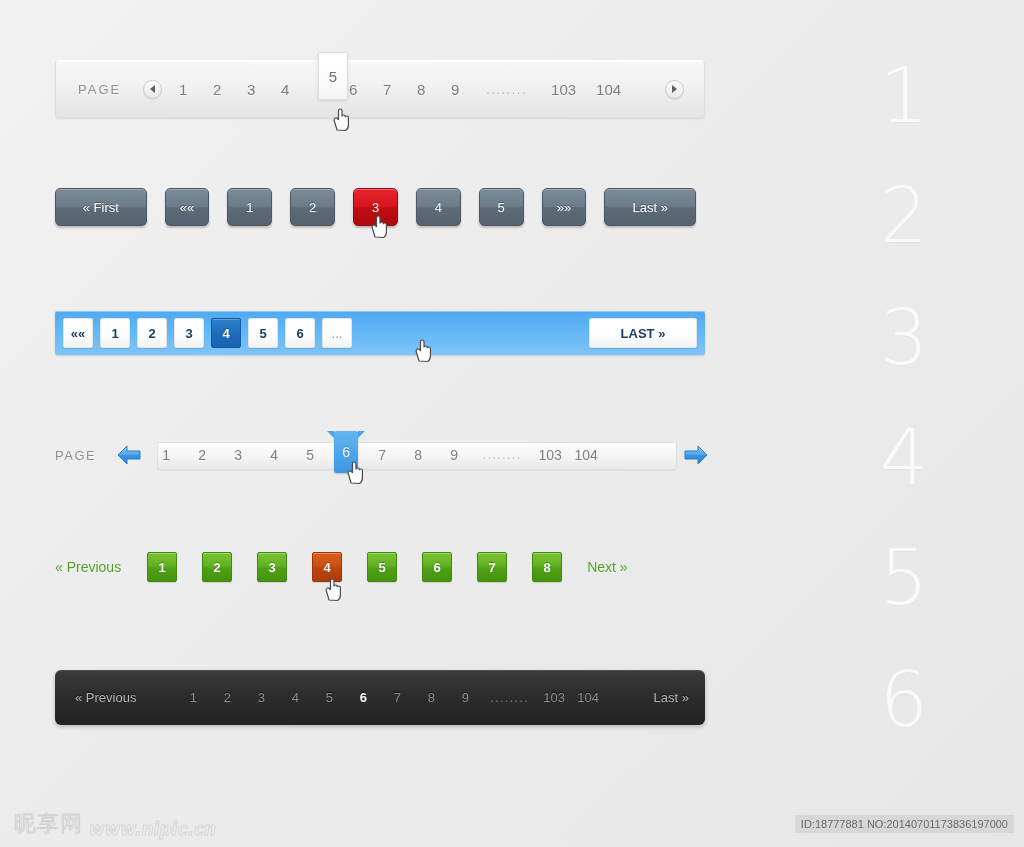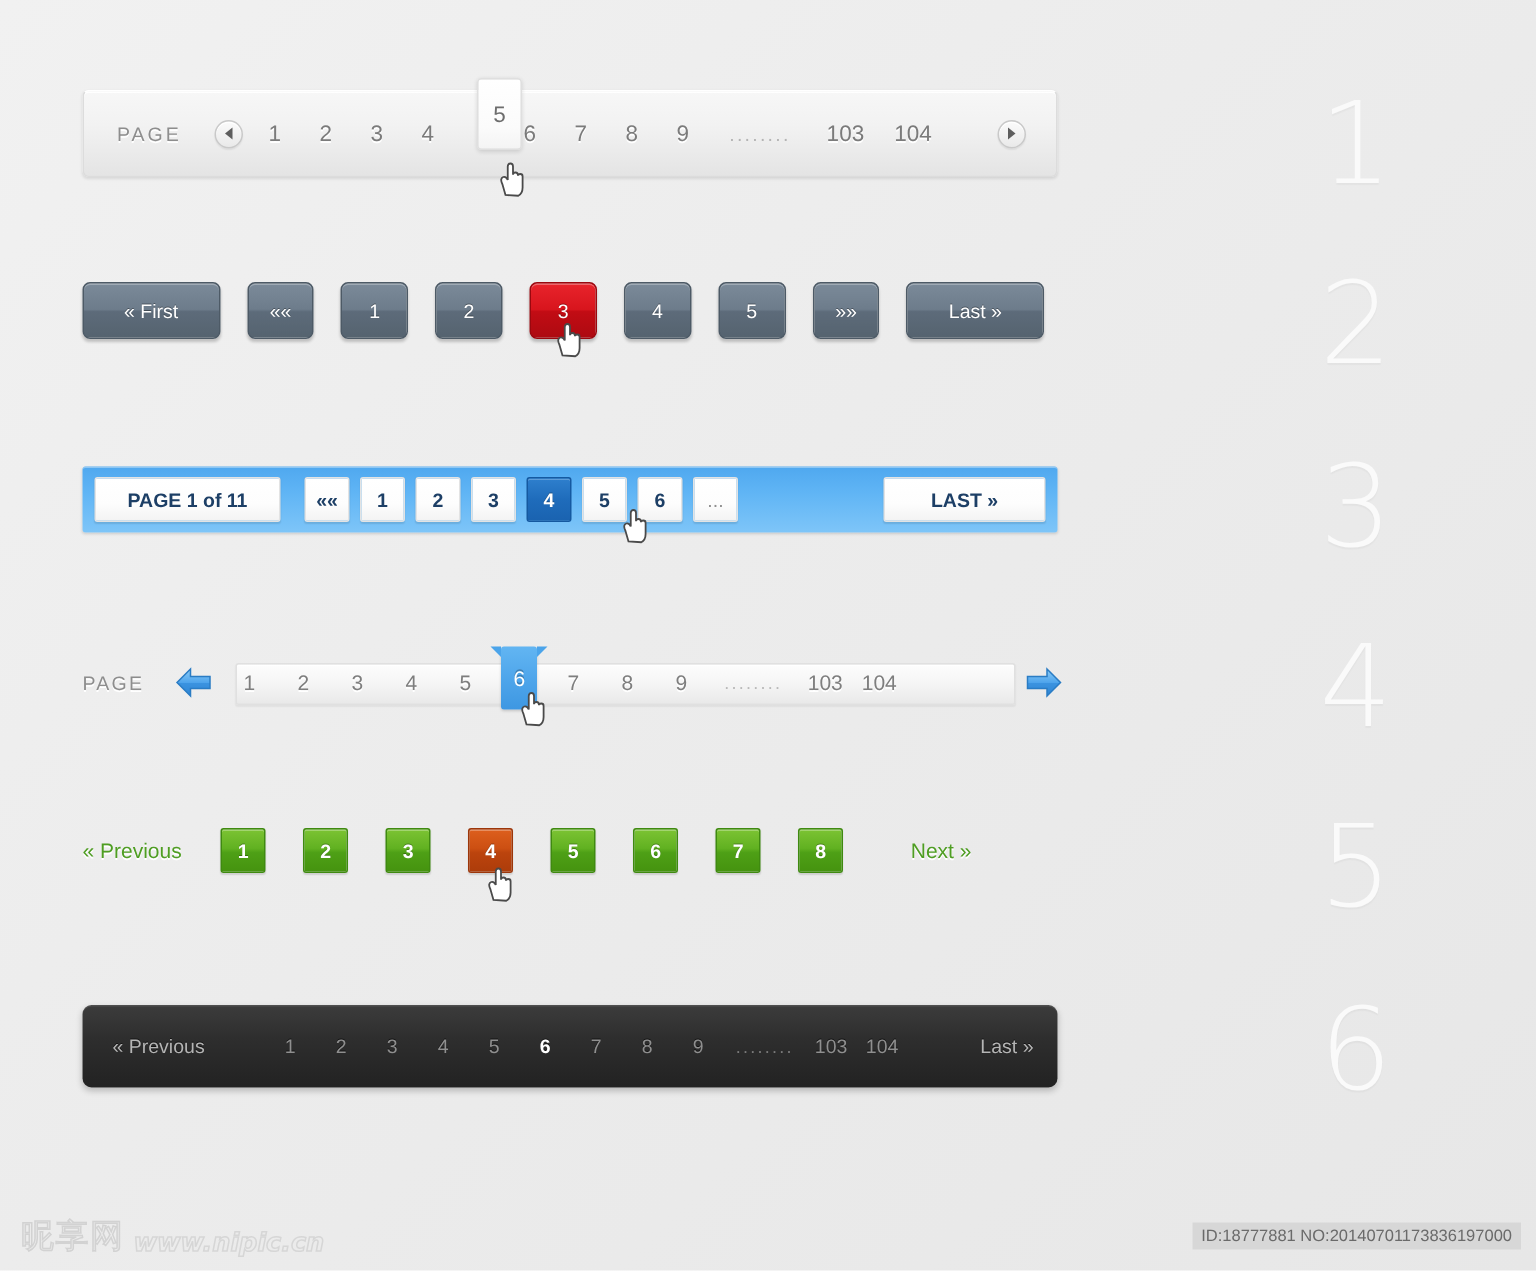--- a/index.html
+++ b/index.html
@@ -197,21 +197,21 @@
   }
   .w4-spacer { flex: 1; }
 
   
   #w5 { left: 55px; top: 552px; width: 650px; height: 40px; }
   .w5-row { display: flex; align-items: center; }
   .w5-link {
     font-size: 14px; color: #4f9e23; text-shadow: 0 1px 0 #fff;
   }
   .w5-prev { margin-right: 26px; }
-  .w5-next { margin-left: 20px; }
+  .w5-next { }
   .w5-tile {
     width: 30px; height: 30px;
     background: linear-gradient(to bottom, #7cc333 0%, #61b121 45%, #4ea016 55%, #45930f 100%);
     border: 1px solid #3f8a10;
     border-radius: 2px;
     color: #ffffff; font-size: 13px; font-weight: bold;
     display: flex; align-items: center; justify-content: center;
     text-shadow: 0 -1px 0 rgba(0,0,0,0.3);
     box-shadow: inset 0 1px 0 rgba(255,255,255,0.3), 0 1px 1px rgba(0,0,0,0.12);
     margin-right: 25px;
@@ -321,21 +321,20 @@
     <span class="btn3d small" style="margin-left:9px">»»</span>
     <span class="btn3d wide" style="margin-left:9px">Last »</span>
   </div>
 </div>
 <svg class="cursor" style="left:368px; top:214px" viewBox="0 0 22 26">
   <path d="M7 23 L5 16 Q3 12 5.5 11 Q7.5 10.5 8.5 13 L8.5 4 Q8.5 2 10.3 2 Q12 2 12 4 L12 9.5 Q12 8 13.7 8 Q15.3 8 15.3 9.8 L15.3 10.2 Q15.3 9 16.9 9 Q18.4 9 18.4 10.6 L18.4 18 Q18.4 22 15.5 23.5 Z" fill="#ffffff" stroke="#4a4a4a" stroke-width="1.2"></path>
 </svg>
 
 <div class="widget" id="w3">
   <div class="w3-bar">
-    <span class="w3-tile label">PAGE 1 of 11</span>
     <span class="w3-tile">««</span>
     <span class="w3-tile">1</span>
     <span class="w3-tile">2</span>
     <span class="w3-tile">3</span>
     <span class="w3-tile active">4</span>
     <span class="w3-tile">5</span>
     <span class="w3-tile">6</span>
     <span class="w3-tile dots">...</span>
     <span class="w3-spacer"></span>
     <span class="w3-tile last">LAST »</span>

